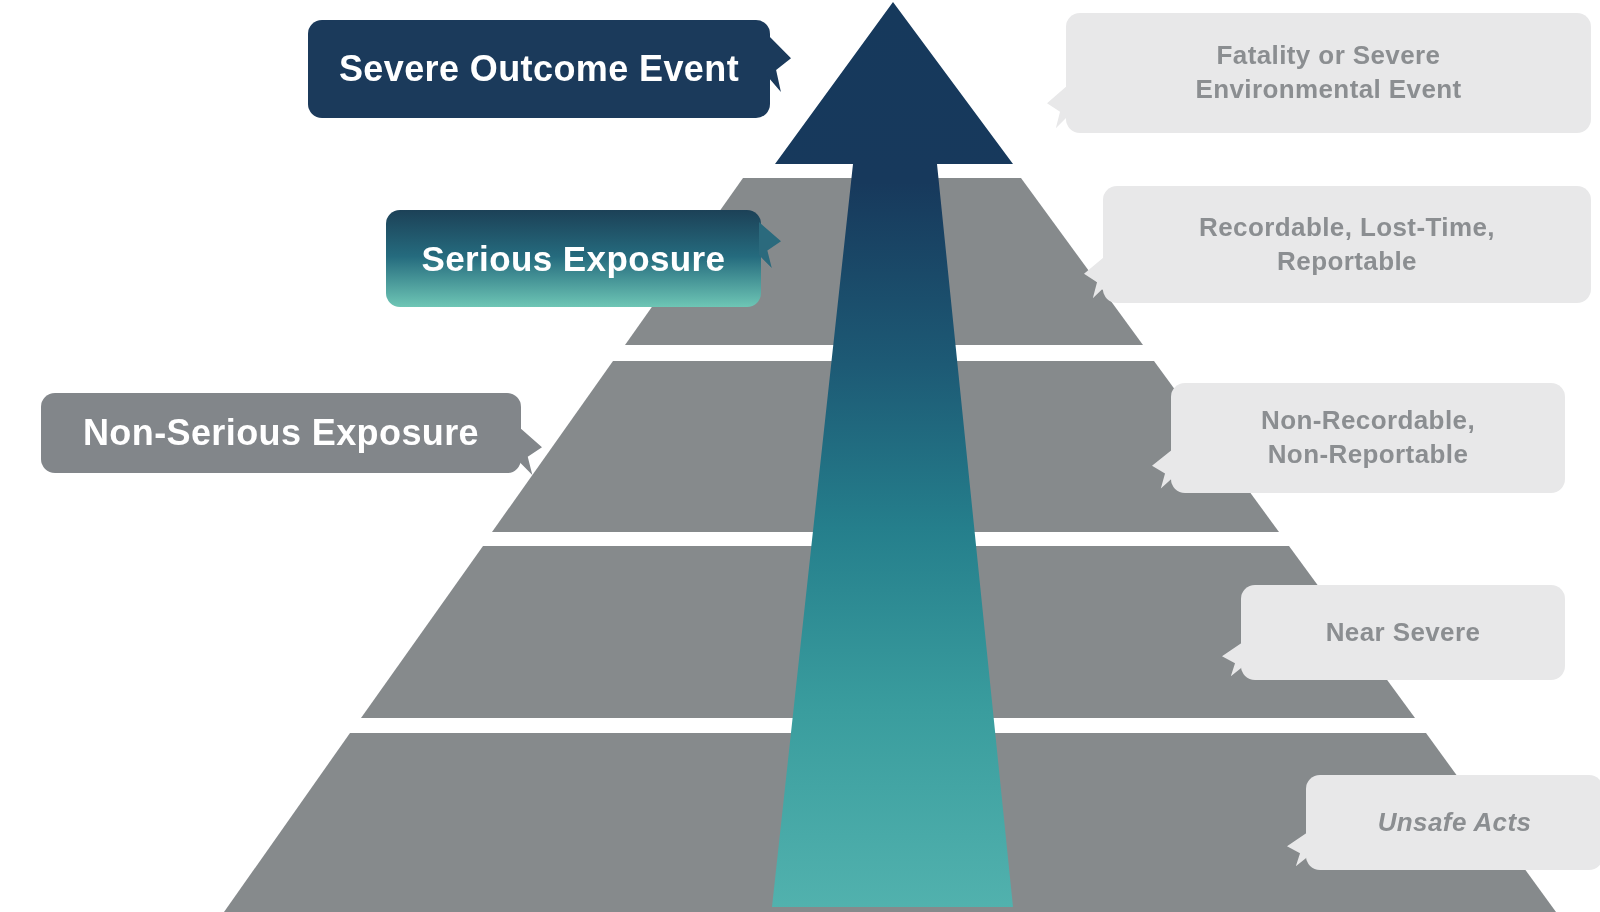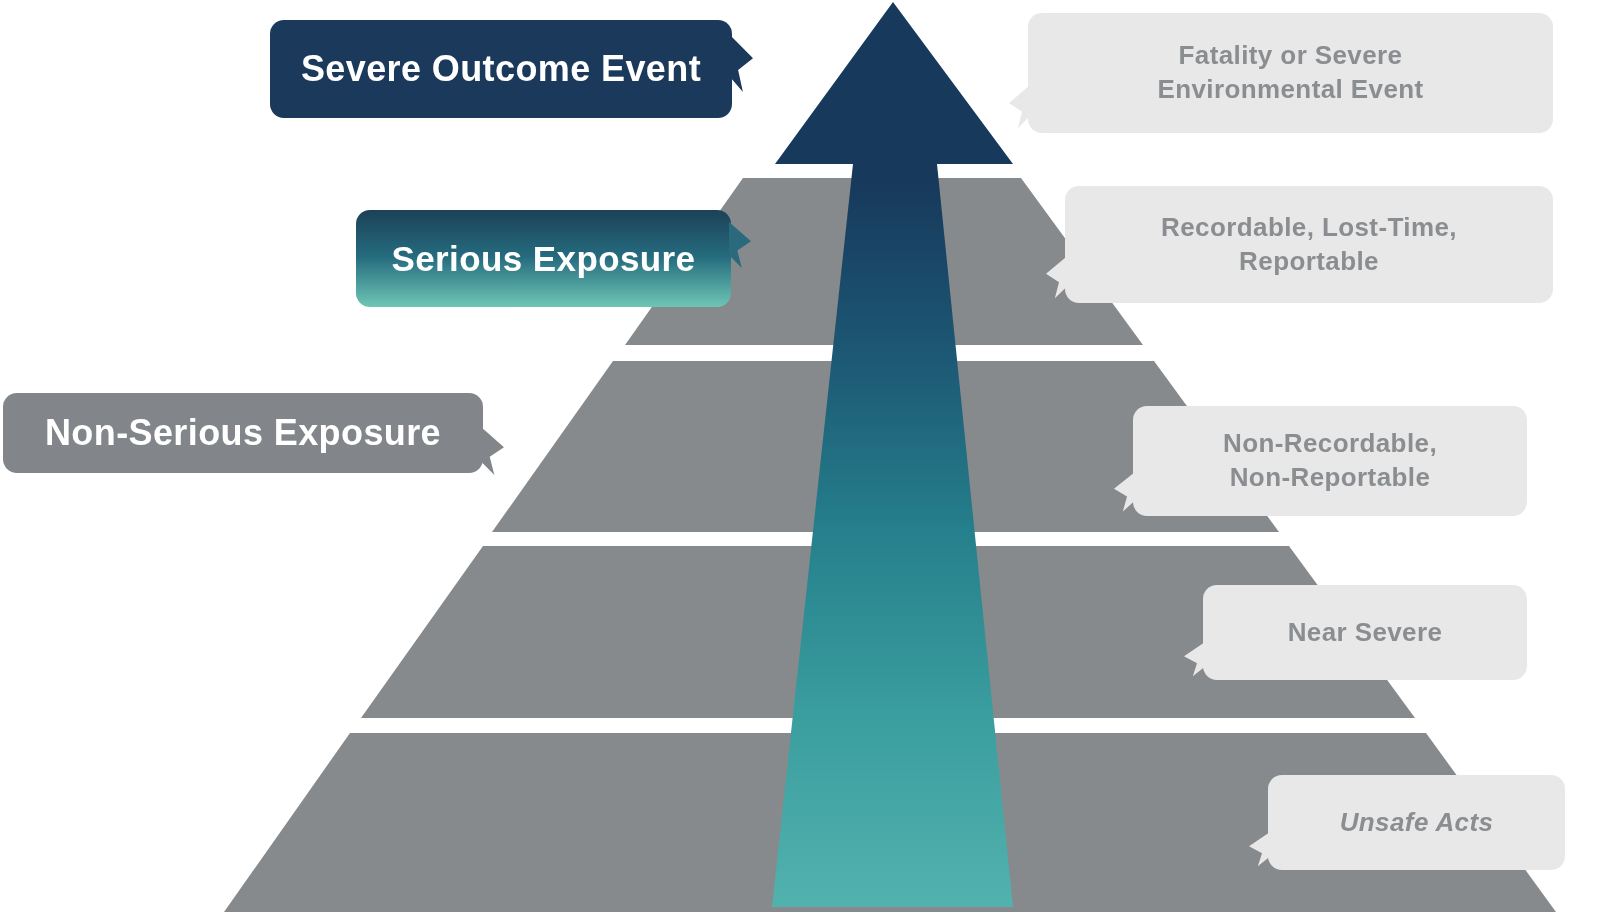--- a/index.html
+++ b/index.html
@@ -14,46 +14,47 @@
 
   .callout{
     position:absolute;
     display:flex;flex-direction:column;
     align-items:center;justify-content:center;
     border-radius:14px;
     font-weight:bold;
     text-align:center;
     letter-spacing:0.4px;
     z-index:5;
+    margin-left:38px;
   }
   .callout .line{display:block;}
 
   .tail{position:absolute;z-index:4;}
   .tail-r{clip-path:polygon(0 0, 100% 42%, 38% 62%, 58% 100%, 0 72%);}
   .tail-l{clip-path:polygon(100% 0, 0 42%, 62% 62%, 42% 100%, 100% 72%);}
 
   
   .co-navy{background:#1b3a5b;color:#ffffff;font-size:36px;}
   .co-navy .tail{background:#1b3a5b;right:-21px;top:14px;width:24px;height:58px;}
   .co-grad{background:linear-gradient(180deg,#1c4157 0%,#256b7e 48%,#6ec6b5 100%);color:#ffffff;font-size:35px;}
   .co-grad .tail{background:#2b6a7d;right:-20px;top:12px;width:22px;height:46px;}
   .co-gray{background:#82868a;color:#ffffff;font-size:36px;}
   .co-gray .tail{background:#82868a;right:-21px;top:34px;width:23px;height:48px;}
 
   
   .co-light{background:#e8e8e9;color:#8b8e91;font-size:26px;line-height:1.3;}
   .co-light .tail{background:#e8e8e9;left:-19px;top:60%;width:21px;height:36%;}
 
   #lc0{left:270px;top:20px;width:462px;height:98px;}
-  #lc1{left:356px;top:210px;width:375px;height:97px;}
+  #lc1{left:348px;top:210px;width:375px;height:97px;}
   #lc2{left:3px;top:393px;width:480px;height:80px;}
 
   #rc0{left:1028px;top:13px;width:525px;height:120px;}
   #rc1{left:1065px;top:186px;width:488px;height:117px;}
-  #rc2{left:1133px;top:406px;width:394px;height:110px;text-align:center;}
+  #rc2{left:1133px;top:383px;width:394px;height:110px;text-align:center;}
   #rc3{left:1203px;top:585px;width:324px;height:95px;}
   #rc4{left:1268px;top:775px;width:297px;height:95px;font-style:italic;}
 </style>
 </head>
 <body>
 
 <div id="stage">
 
   <svg id="pyr-svg" width="1600" height="912" viewBox="0 0 1600 912">
     <defs>

